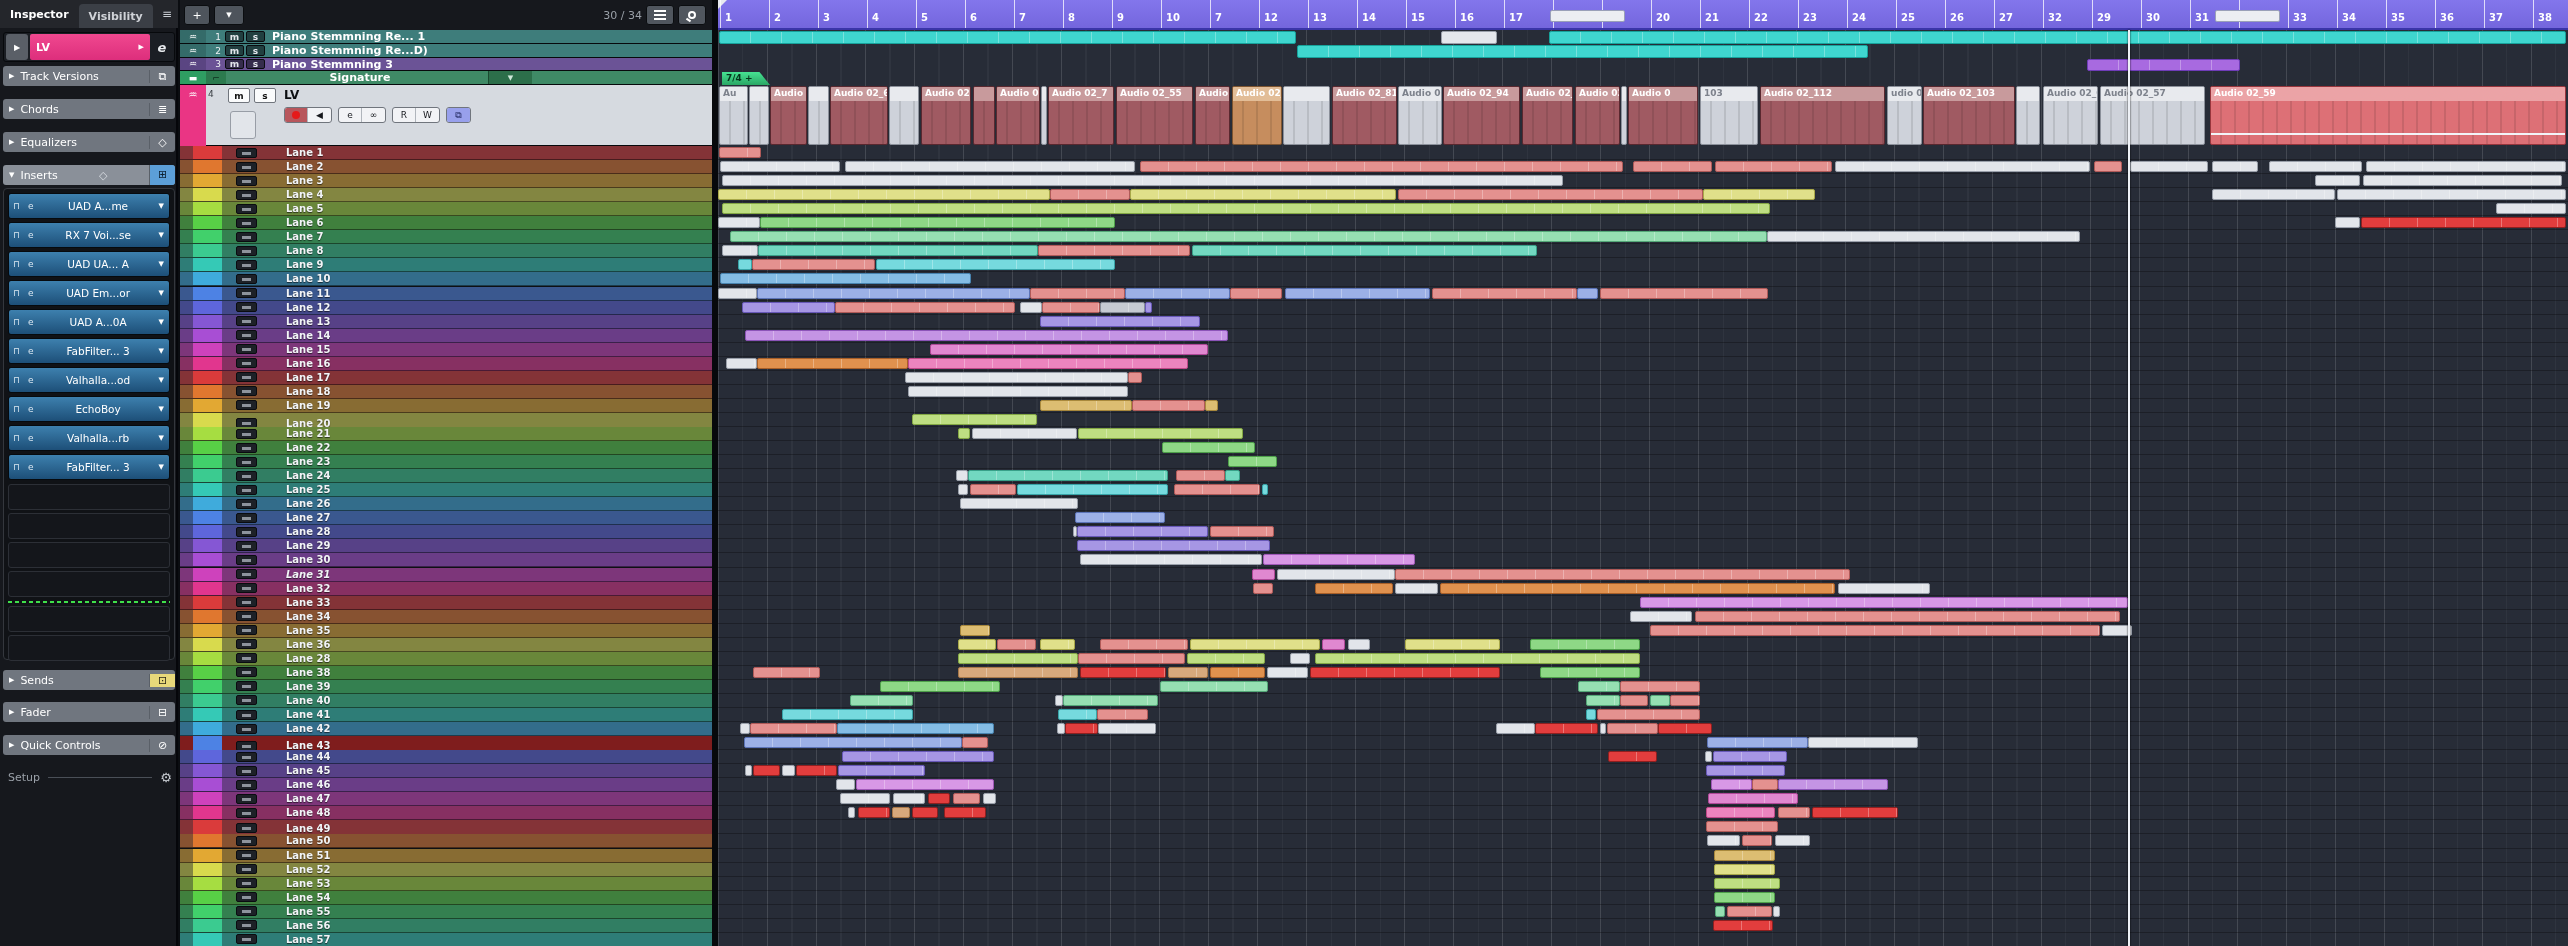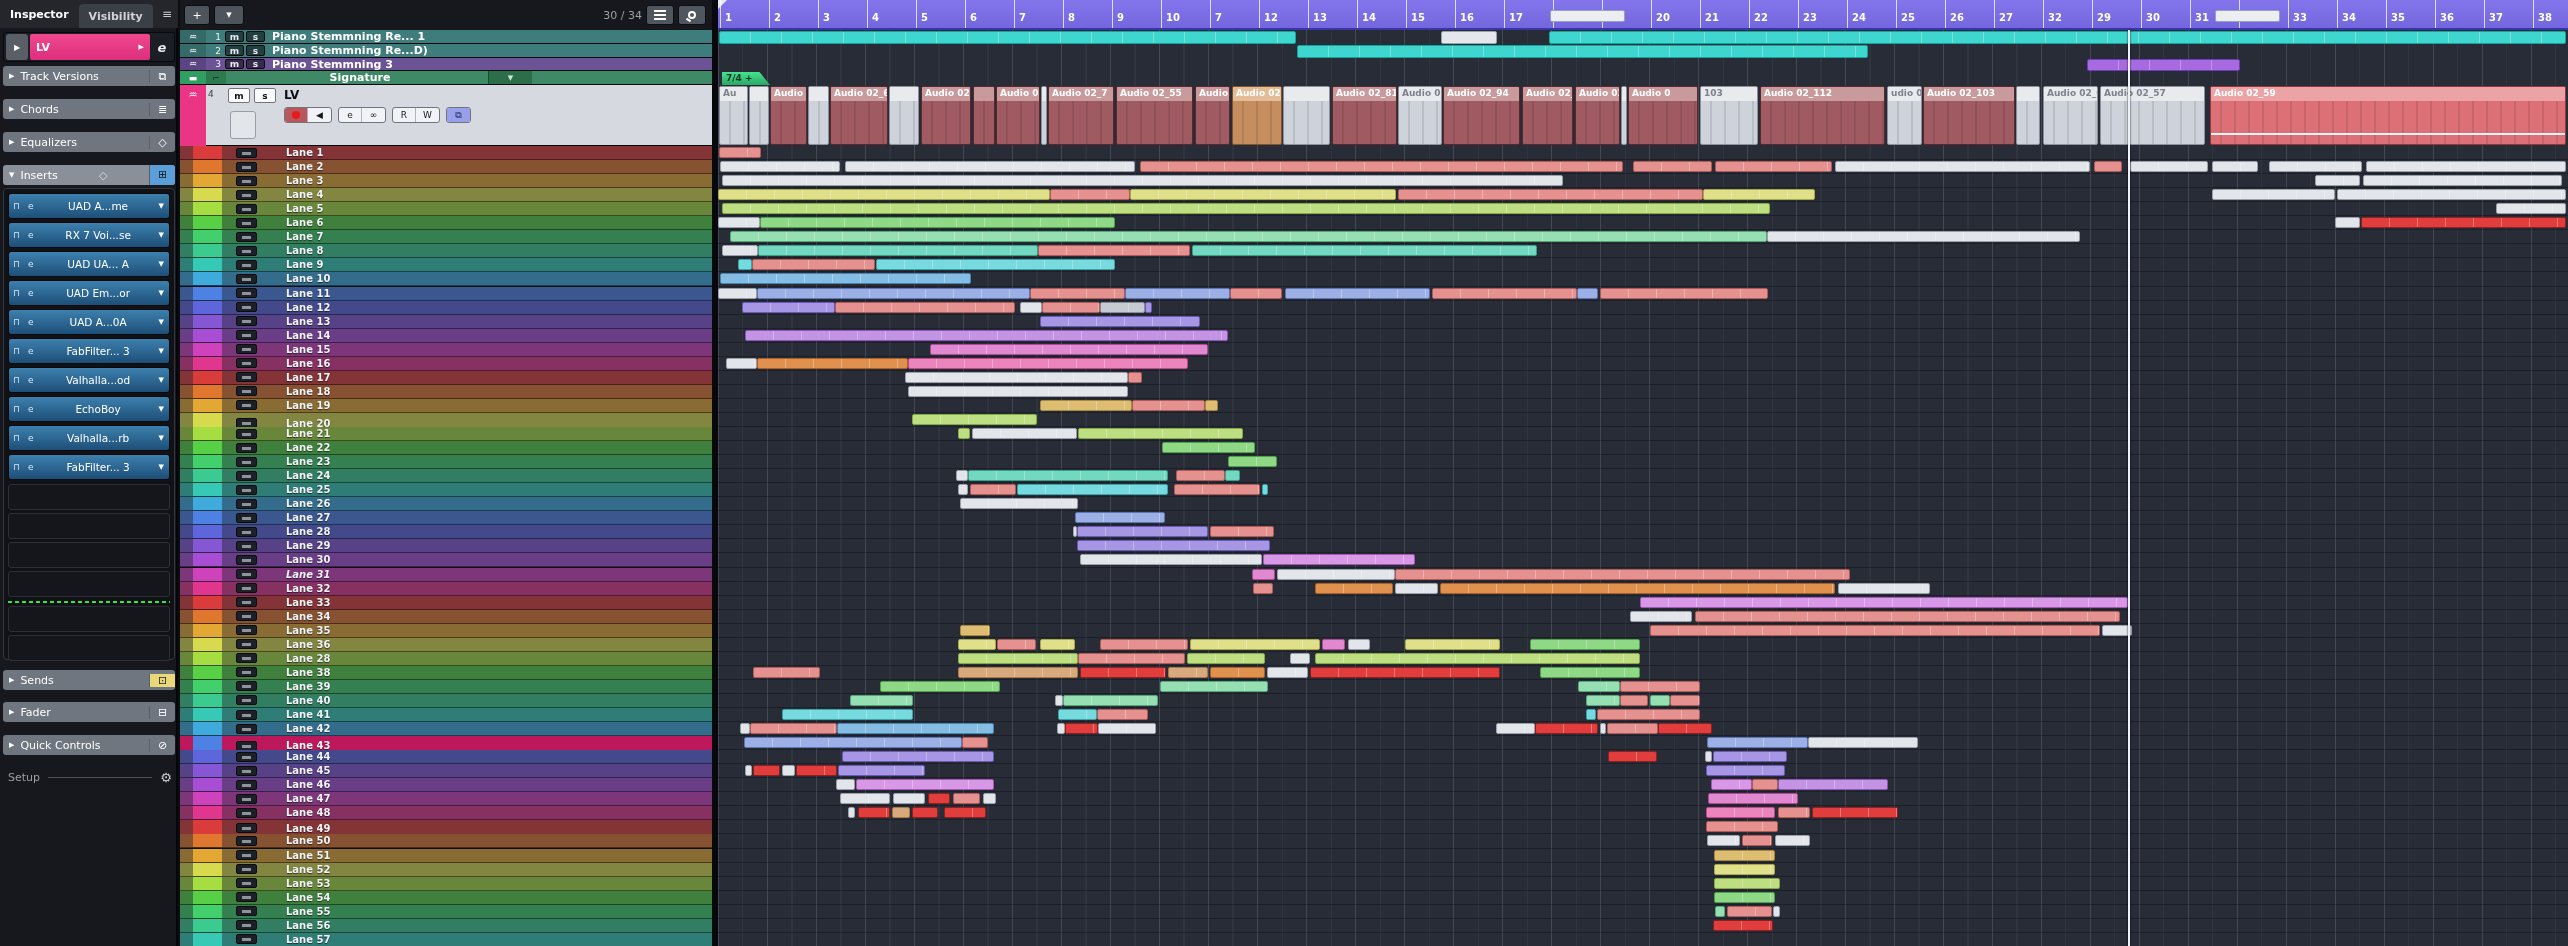--- a/index.html
+++ b/index.html
@@ -514,21 +514,21 @@
         <div class="lane-left" style="top: 708px; height: 14.05px; background: rgb(46, 125, 119);">
           <div class="lane-chip" style="background: rgb(53, 201, 182);"></div>
           <div class="lane-solo"></div>
           <div class="lane-label">Lane 41</div>
         </div>
         <div class="lane-left" style="top: 722.05px; height: 14.05px; background: rgb(51, 109, 139);">
           <div class="lane-chip" style="background: rgb(63, 171, 220);"></div>
           <div class="lane-solo"></div>
           <div class="lane-label">Lane 42</div>
         </div>
-        <div class="lane-left" style="top: 736.1px; height: 20px; background: #be185d;">
+        <div class="lane-left" style="top: 736.1px; height: 20px; background: #7f1d1d;">
           <div class="lane-chip" style="background: rgb(77, 130, 228);"></div>
           <div class="lane-solo"></div>
           <div class="lane-label">Lane 43</div>
         </div>
         <div class="lane-left" style="top: 750.15px; height: 14.05px; background: rgb(67, 73, 139);">
           <div class="lane-chip" style="background: rgb(94, 102, 220);"></div>
           <div class="lane-solo"></div>
           <div class="lane-label">Lane 44</div>
         </div>
         <div class="lane-left" style="top: 764.2px; height: 14.05px; background: rgb(87, 65, 135);">

